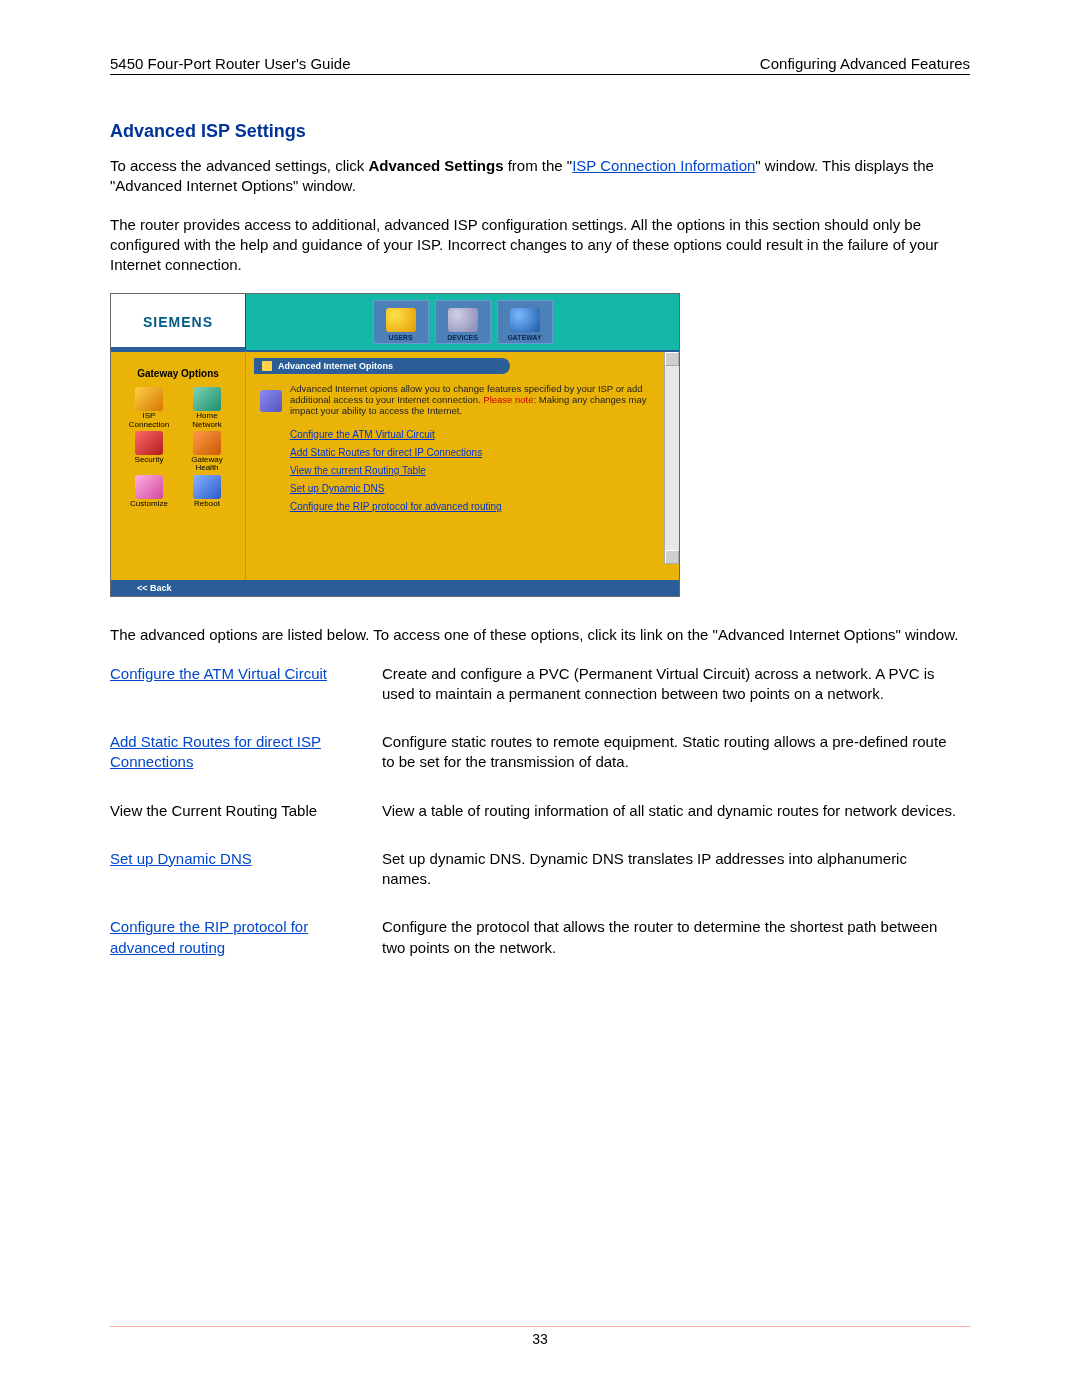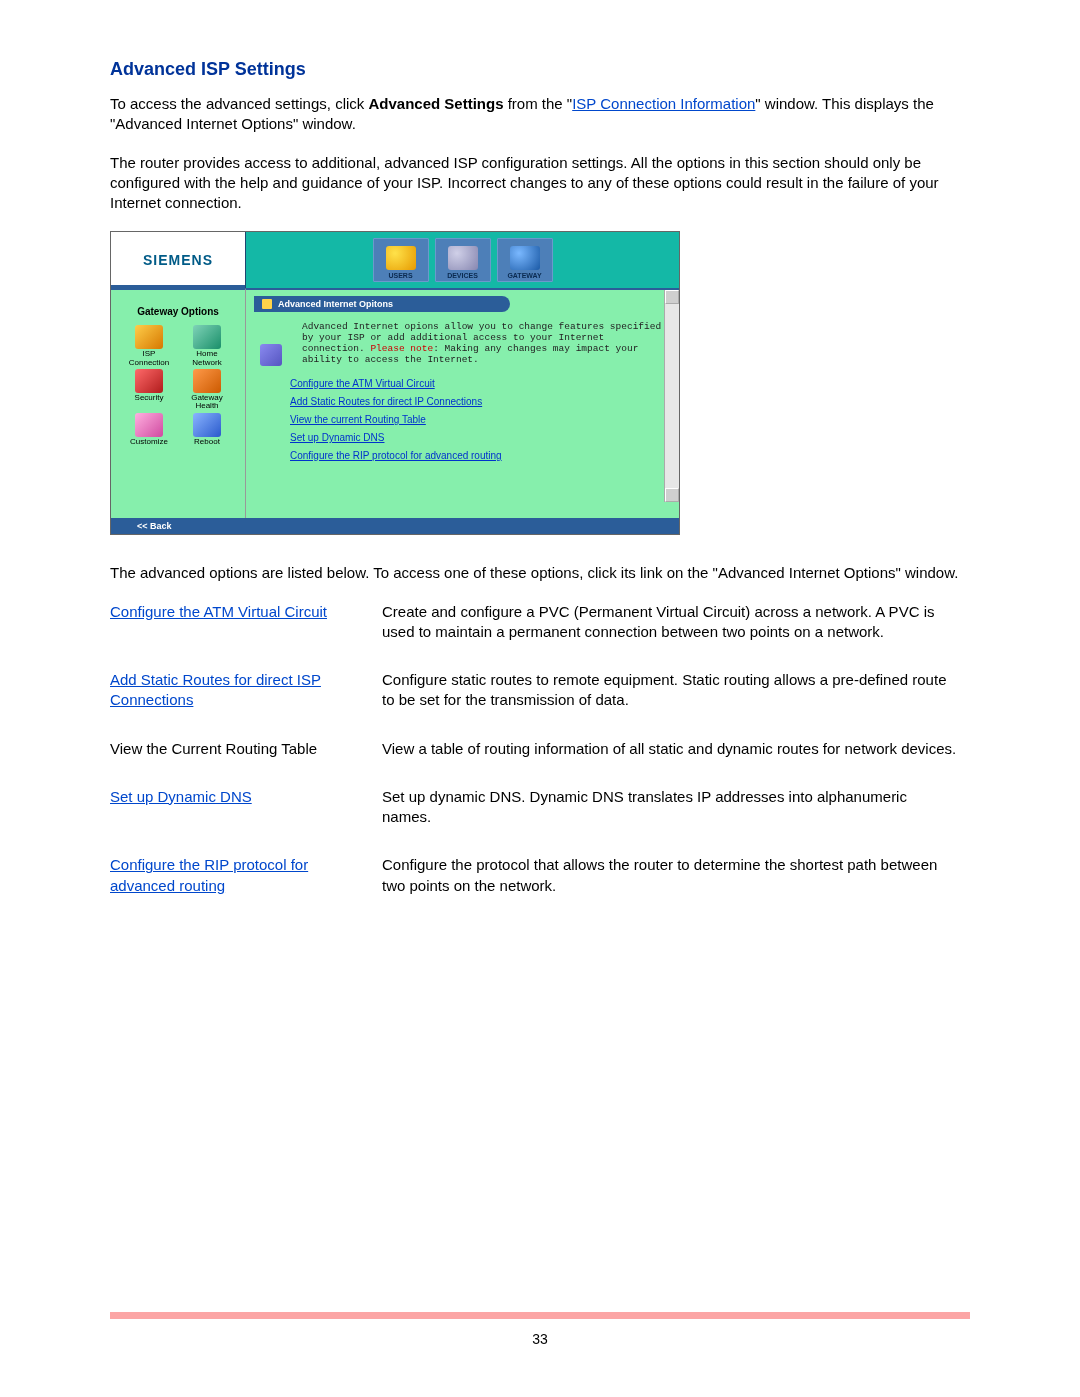--- a/index.html
+++ b/index.html
@@ -59,68 +59,72 @@
     width: 56px; height: 44px;
     background: #4d7fb8;
     border: 1px solid #6b99cc;
     border-radius: 1px;
     display: flex; flex-direction: column; align-items: center; justify-content: flex-end;
     color: #0a2a50; font-size: 7px; font-weight: bold;
     padding-bottom: 2px; box-sizing: border-box;
   }
   .nav-btn.gw { background:#4d7fb8; }
   .nav-ico { width: 30px; height: 24px; border-radius: 3px; margin-bottom: 2px; }
-  .ss-body { display: flex; height: 230px; background: #86efac; }
+  .ss-body { display: flex; height: 230px; background: #eab308; }
   .ss-side {
     width: 134px; border-right: 1px solid #999;
     border-top: 2px solid #2b5d99;
     display: flex; flex-direction: column; align-items: center;
     padding-top: 16px;
   }
   .side-title { font-size: 10px; font-weight: bold; margin-bottom: 8px; }
   .side-grid { display: grid; grid-template-columns: 1fr 1fr; gap: 2px 14px; }
   .side-cell { width: 44px; text-align: center; font-size: 8px; line-height: 1.05; }
   .side-ico { width: 28px; height: 24px; margin: 0 auto 1px auto; border-radius: 3px; }
   .ss-main { flex: 1; position: relative; overflow: hidden; border-top: 2px solid #2b5d99; }
   .header-pill {
     margin: 6px 8px 8px 8px;
     background: #2b5d99;
     color: #fff; font-weight: bold; font-size: 9px;
     padding: 3px 8px;
     border-radius: 0 10px 10px 0;
     width: 240px;
     display: flex; align-items: center; gap: 6px;
   }
-  .descrow { display: flex; gap: 20px; padding: 2px 10px 6px 14px; align-items: flex-end; font-family: Liberation Mono, monospace; }
+  .descrow { display: flex; gap: 8px; padding: 2px 10px 6px 14px; align-items: center; }
   .wrench { width: 22px; height: 22px; flex-shrink: 0; border-radius: 3px;
     background: linear-gradient(135deg,#8a8af0,#5555c0); }
   .desc { font-size: 9.5px; color: #222; line-height: 1.15; }
   .desc .pn { color: #c00; }
   .ss-links { list-style: none; margin: 6px 0 0 44px; padding: 0; }
   .ss-links li { margin: 0 0 7px 0; }
   .ss-links a { color: #0033cc; text-decoration: underline; font-size: 10px; }
   .scrollbar { position: absolute; right: 0; top: 0; bottom: 16px; width: 14px; background:#e7e7e7; border-left:1px solid #aaa; }
   .sb-btn { height: 14px; background:#cfcfcf; border:1px outset #fff; box-sizing:border-box; }
   .sb-btn.bottom { position:absolute; bottom:0; left:0; right:0; }
   .ss-foot { height: 16px; background: #2b5d99; color:#fff; font-size:9px; font-weight:bold; display:flex; align-items:center; padding-left:26px; }
   .opt-table { width: 100%; border-collapse: collapse; }
   .opt-table td { vertical-align: top; padding: 0 12px 28px 0; line-height: 1.35; }
   .opt-table td.l { width: 260px; }
   .footer {
     position: absolute;
     left: 110px; right: 110px; bottom: 50px;
-    border-top: 7px solid #fca5a5;
-    text-align: center; padding-top: 12px; font-size: 14px;
+    border-top: 1px solid #fca5a5;
+    text-align: center; padding-top: 4px; font-size: 14px;
   }
 </style>
 </head>
 <body>
 
 <div class="page">
 
+  <div class="hdr">
+    <span>5450 Four-Port Router User's Guide</span>
+    <span>Configuring Advanced Features</span>
+  </div>
 
   <h2 class="section-title">Advanced ISP Settings</h2>
 
   <p>
     <span>To access the advanced settings, click </span><b>Advanced Settings</b><span> from the "</span><a href="#" class="doc-link">ISP Connection Information</a><span>" window. This displays the "Advanced Internet Options" window.</span>
   </p>
 
   <p>The router provides access to additional, advanced ISP configuration settings. All the options in this section should only be configured with the help and guidance of your ISP. Incorrect changes to any of these options could result in the failure of your Internet connection.</p>
 
   <div class="screenshot">

